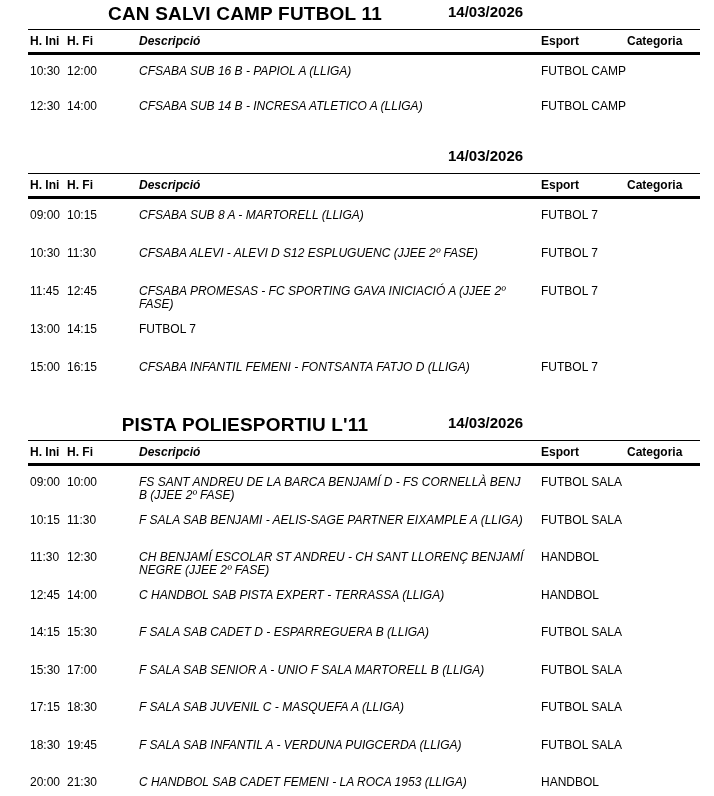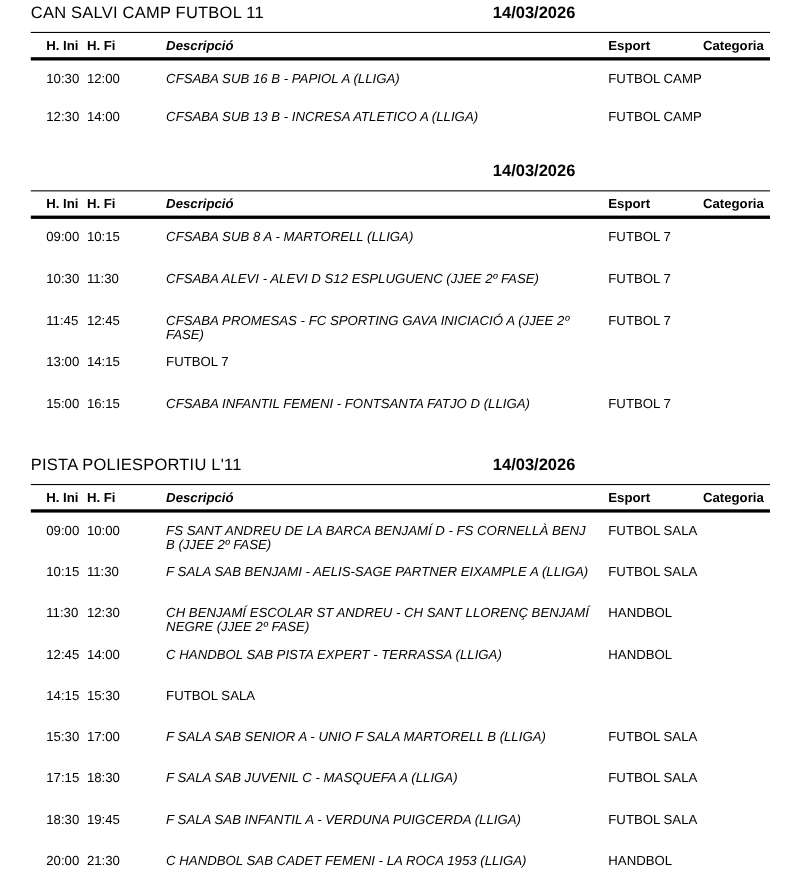--- a/index.html
+++ b/index.html
@@ -21,22 +21,23 @@
   .s2 { top: 414px; }
 
   .section-header {
     position: relative;
     height: 26px;
   }
   .section-title {
     position: absolute;
     left: 0; top: 0;
     width: 434px;
-    font-weight: normal;
-    font-size: 15px;
+    text-align: center;
+    font-weight: bold;
+    font-size: 19px;
     letter-spacing: 0.2px;
     white-space: nowrap;
   }
   .section-date {
     position: absolute;
     left: 389px; top: 0;
     font-weight: bold;
     font-size: 15px;
     white-space: nowrap;
     margin-left: 31px;
@@ -56,21 +57,21 @@
     align-items: flex-start;
     padding-top: 10px;
     font-size: 12px;
     line-height: 13px;
   }
   .s0 .row { height: 35px; }
   .s1 .row { height: 38px; }
   .s2 .row { height: 37.5px; }
 
   .col { flex: none; }
-  .col.hini   { width: 39px; padding-left: 2px; margin-left: 12px; }
+  .col.hini   { width: 39px; padding-left: 2px; }
   .col.hfi    { width: 72px; }
   .col.desc   { width: 402px; padding-right: 10px; font-style: italic; }
   .col.esport { width: 86px; }
   .col.cat    { flex: 1 1 auto; }
 </style>
 </head>
 <body>
 
 <main id="sections-root">
     <section class="section s0">
@@ -89,21 +90,21 @@
         <div class="row">
     <span class="col hini">10:30</span>
     <span class="col hfi">12:00</span>
     <span class="col desc">CFSABA SUB 16 B - PAPIOL A (LLIGA)</span>
     <span class="col esport">FUTBOL CAMP</span>
     <span class="col cat"></span>
   </div>
         <div class="row">
     <span class="col hini">12:30</span>
     <span class="col hfi">14:00</span>
-    <span class="col desc">CFSABA SUB 13 B - INCRESA ATLETICO A (LLIGA)</span>
+    <span class="col desc">CFSABA SUB 14 B - INCRESA ATLETICO A (LLIGA)</span>
     <span class="col esport">FUTBOL CAMP</span>
     <span class="col cat"></span>
   </div>
       </div>
   </section>
     <section class="section s1">
     <div class="section-header">
       <span class="section-date">14/03/2026</span>
     </div>
     <div class="table-header">
@@ -187,20 +188,21 @@
         <div class="row">
     <span class="col hini">12:45</span>
     <span class="col hfi">14:00</span>
     <span class="col desc">C HANDBOL SAB PISTA EXPERT - TERRASSA (LLIGA)</span>
     <span class="col esport">HANDBOL</span>
     <span class="col cat"></span>
   </div>
         <div class="row">
     <span class="col hini">14:15</span>
     <span class="col hfi">15:30</span>
+    <span class="col desc">F SALA SAB CADET D - ESPARREGUERA B (LLIGA)</span>
     <span class="col esport">FUTBOL SALA</span>
     <span class="col cat"></span>
   </div>
         <div class="row">
     <span class="col hini">15:30</span>
     <span class="col hfi">17:00</span>
     <span class="col desc">F SALA SAB SENIOR A - UNIO F SALA MARTORELL B (LLIGA)</span>
     <span class="col esport">FUTBOL SALA</span>
     <span class="col cat"></span>
   </div>

